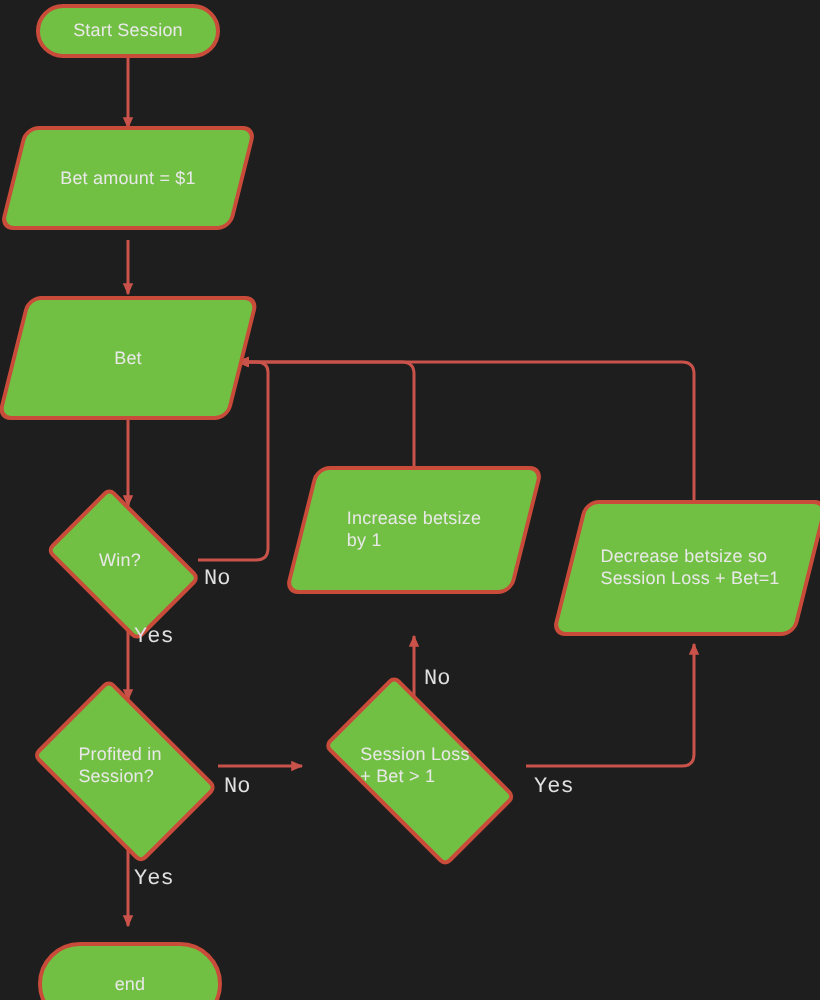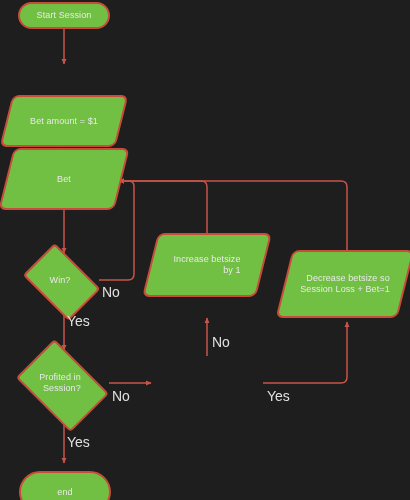--- a/index.html
+++ b/index.html
@@ -21,21 +21,21 @@
     top: 0;
     width: 410px;
     height: 500px;
   }
   .node {
     position: absolute;
     box-sizing: border-box;
     display: flex;
     align-items: center;
     justify-content: center;
-    text-align: right;
+    text-align: left;
     color: #e8e8e8;
     font-size: 9px;
     line-height: 11px;
     letter-spacing: .1px;
     z-index: 3;
   }
   .node .node-text {
     position: relative;
     z-index: 4;
     padding: 0 4px;
@@ -69,22 +69,22 @@
     height: 72%;
     background: #72c043;
     border: 2px solid #c94b3a;
     border-radius: 4px;
     transform: rotate(45deg) scale(1.03);
     z-index: 1;
   }
   .edge-label {
     position: absolute;
     color: #e0e0e0;
-    font-size: 14px;
-    font-family: Liberation Sans, sans-serif;
+    font-size: 11px;
+    font-family: Liberation Mono, monospace;
     z-index: 5;
     white-space: nowrap;
   }
 </style>
 </head>
 <body>
 
 <div id="canvas">
 
   <svg id="edge-layer" viewBox="0 0 410 500" width="410" height="500">
@@ -116,21 +116,21 @@
       <path d="M207,250 L207,187 Q207,181 201,181 L119,181"></path>
 
       <path d="M347,250 L347,187 Q347,181 341,181 L119,181"></path>
     </g>
   </svg>
 
   <div class="node term" style="left:18px; top:2px; width:92px; height:27px;">
     <span class="node-text">Start Session</span>
   </div>
 
-  <div class="node para-wrap" style="left:6px; top:63px; width:116px; height:52px;margin-top:32px;">
+  <div class="node para-wrap" style="left:6px; top:63px; width:116px; height:52px;">
     <span class="para-bg"></span>
     <span class="node-text">Bet amount = $1</span>
   </div>
 
   <div class="node diam" style="left:19px; top:252px; width:82px; height:56px;">
     <span class="diam-bg"></span>
     <span class="node-text">Win?</span>
   </div>
 
   <div class="node para-wrap" style="left:6px; top:148px; width:116px; height:62px;">
@@ -149,20 +149,25 @@
     <span class="node-text">Decrease betsize so
 Session Loss + Bet=1</span>
   </div>
 
   <div class="node diam" style="left:11px; top:349px; width:98px; height:68px;">
     <span class="diam-bg"></span>
     <span class="node-text">Profited in
 Session?</span>
   </div>
 
+  <div class="node diam" style="left:152px; top:352px; width:111px; height:62px;">
+    <span class="diam-bg"></span>
+    <span class="node-text">Session Loss
++ Bet &gt; 1</span>
+  </div>
 
   <div class="node term" style="left:19px; top:471px; width:92px; height:42px;">
     <span class="node-text">end</span>
   </div>
 
   <div class="edge-label" style="left:102px; top:284px;">No</div>
   <div class="edge-label" style="left:67px; top:313px;">Yes</div>
   <div class="edge-label" style="left:112px; top:388px;">No</div>
   <div class="edge-label" style="left:67px; top:434px;">Yes</div>
   <div class="edge-label" style="left:212px; top:334px;">No</div>

